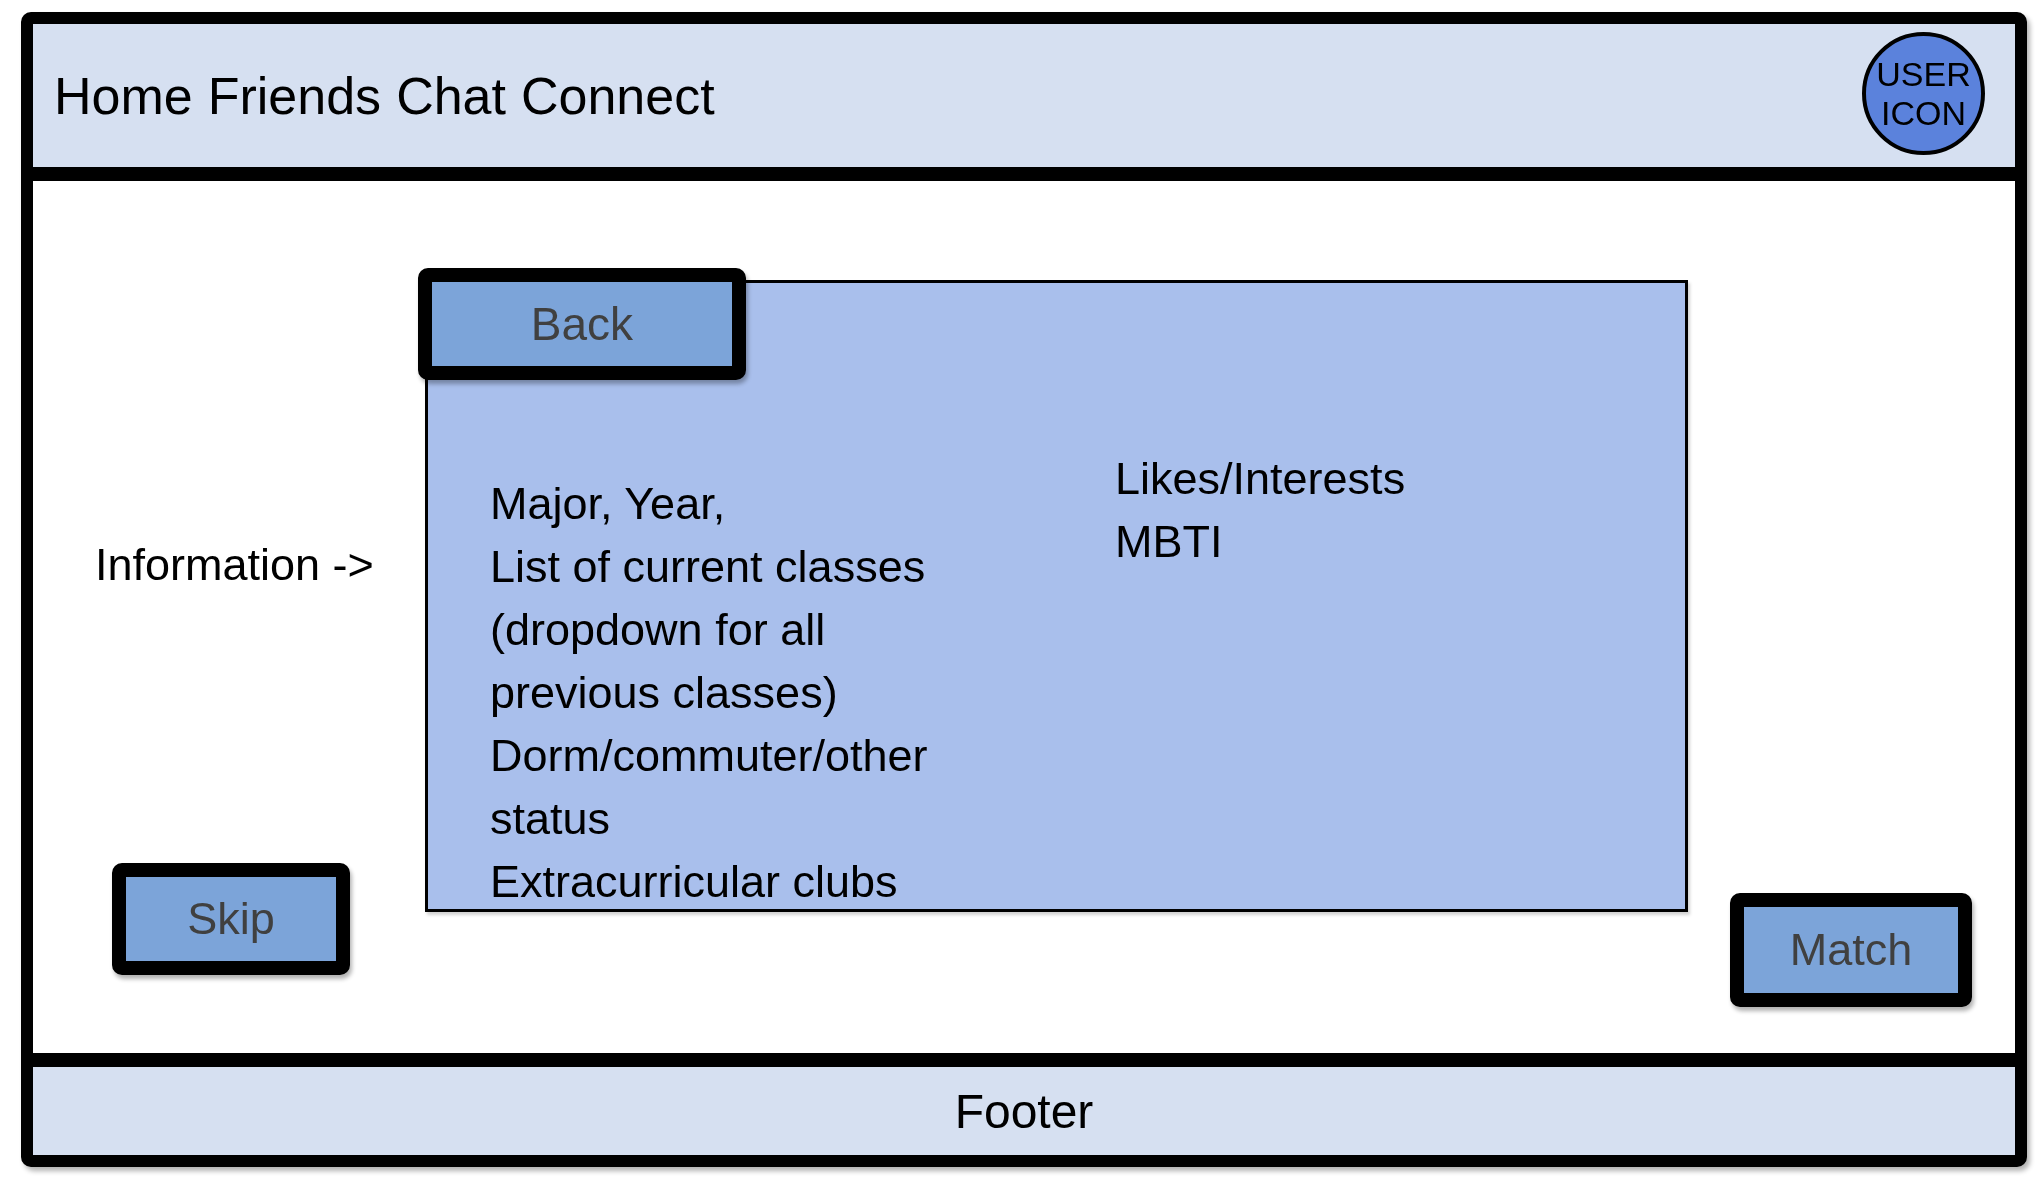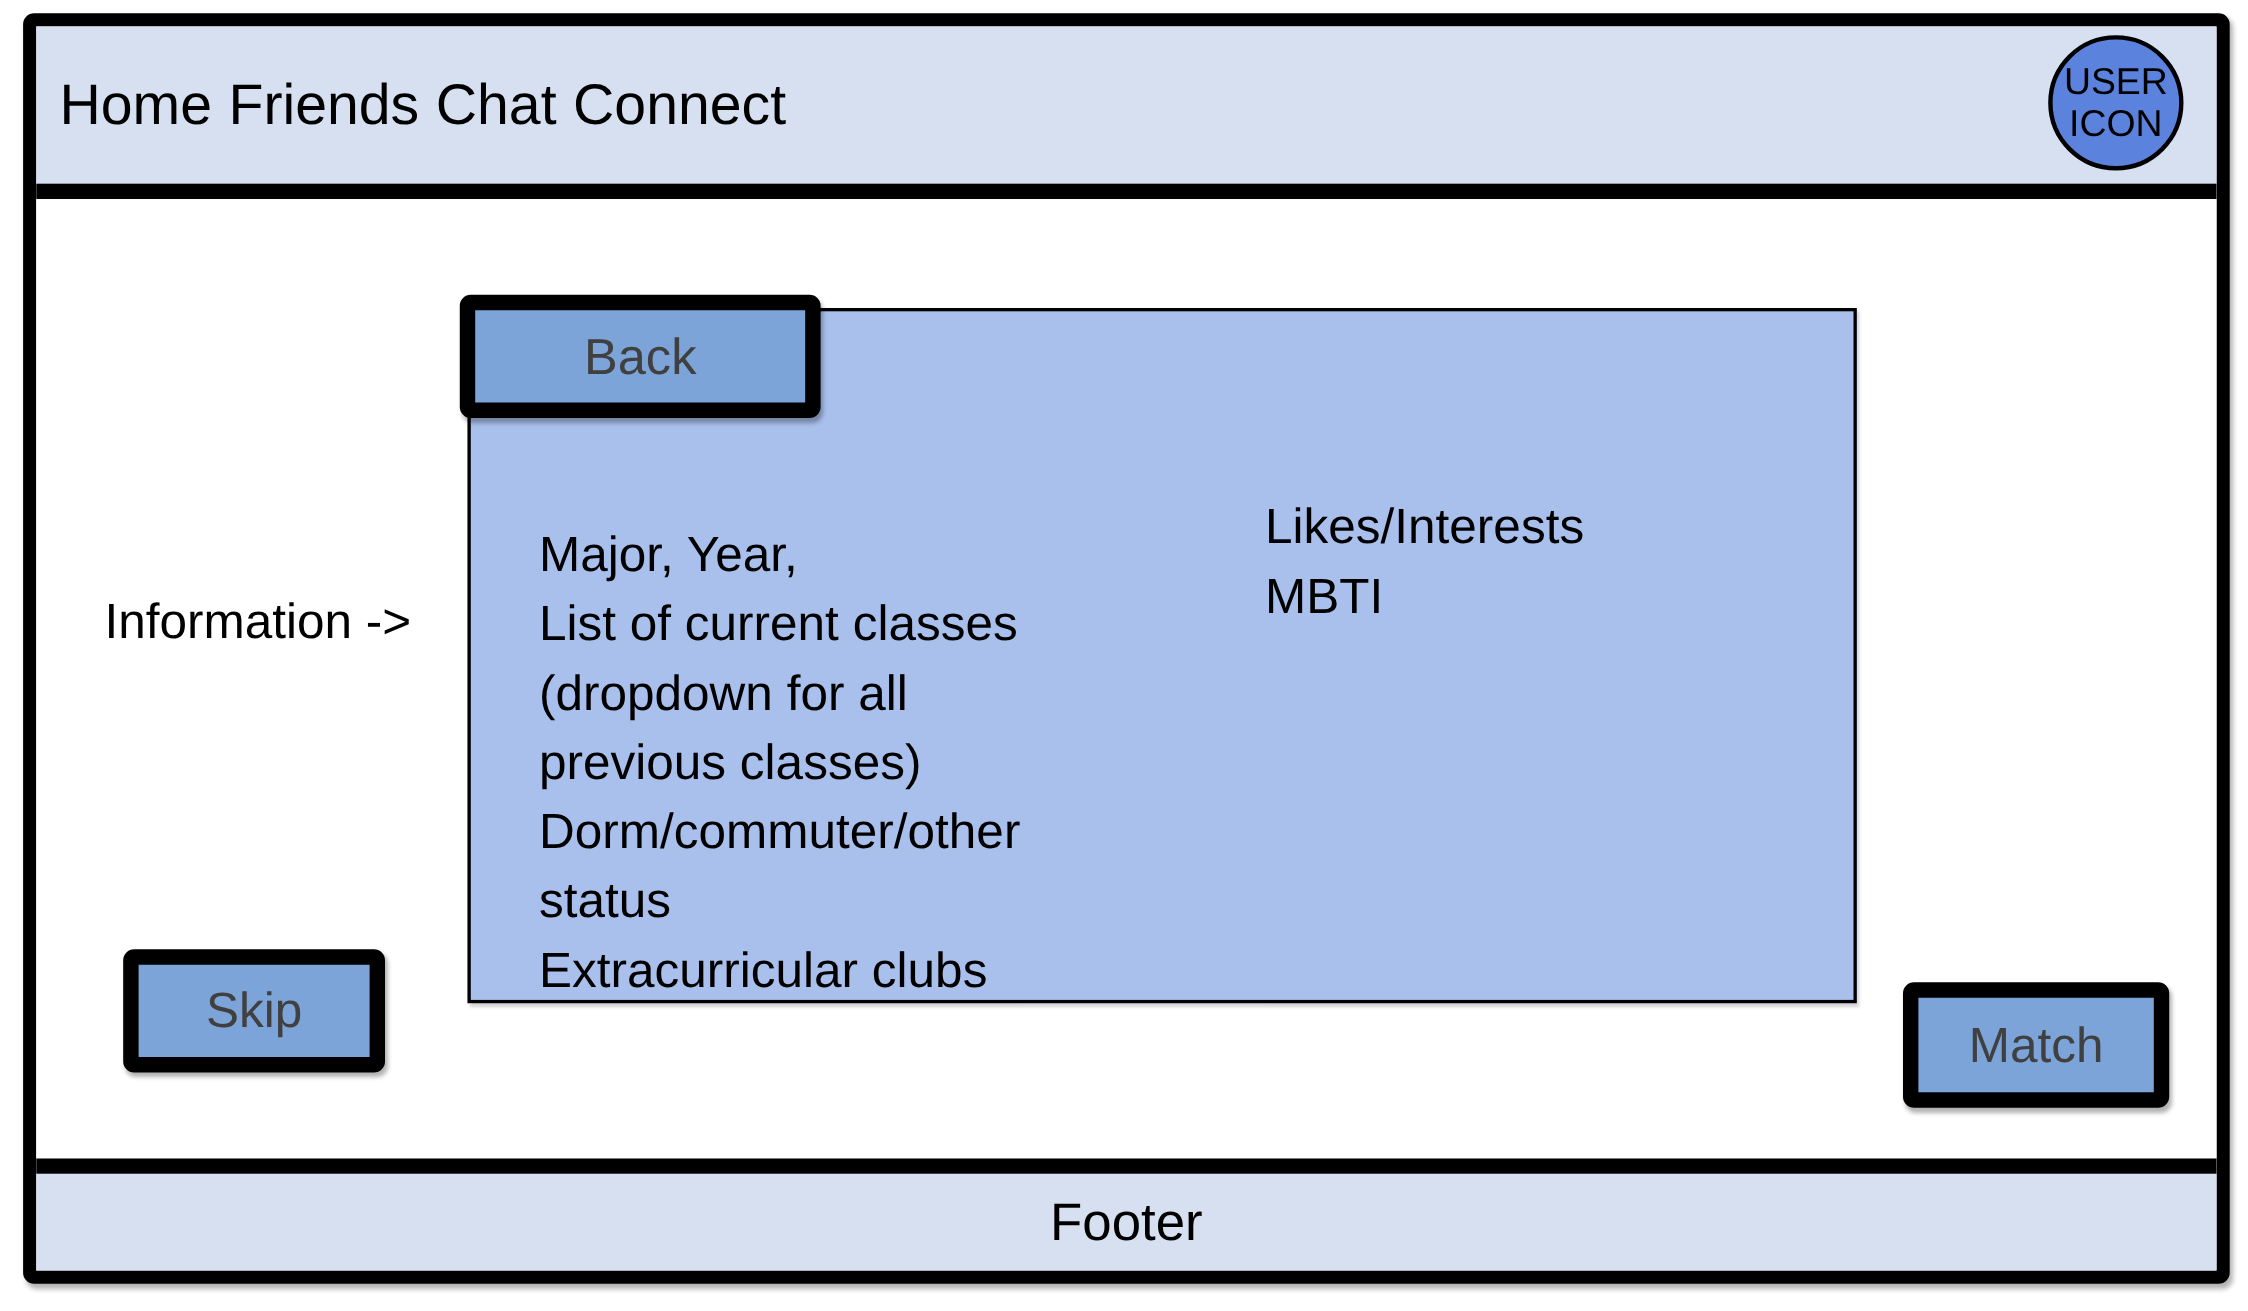--- a/index.html
+++ b/index.html
@@ -93,21 +93,21 @@
   .info-left {
     position: absolute;
     left: 62px; top: 154px;
     width: 700px;
     font-size: 45px;
     line-height: 63px;
     margin-top: 35px;
   }
   .info-right {
     position: absolute;
-    left: 722px; top: 164px;
+    left: 687px; top: 164px;
     width: 520px;
     font-size: 45px;
     line-height: 63px;
   }
 
   .btn {
     position: absolute;
     box-sizing: border-box;
     background: var(--button_bg, #7ca4d9);
     border: 14px solid #000;

